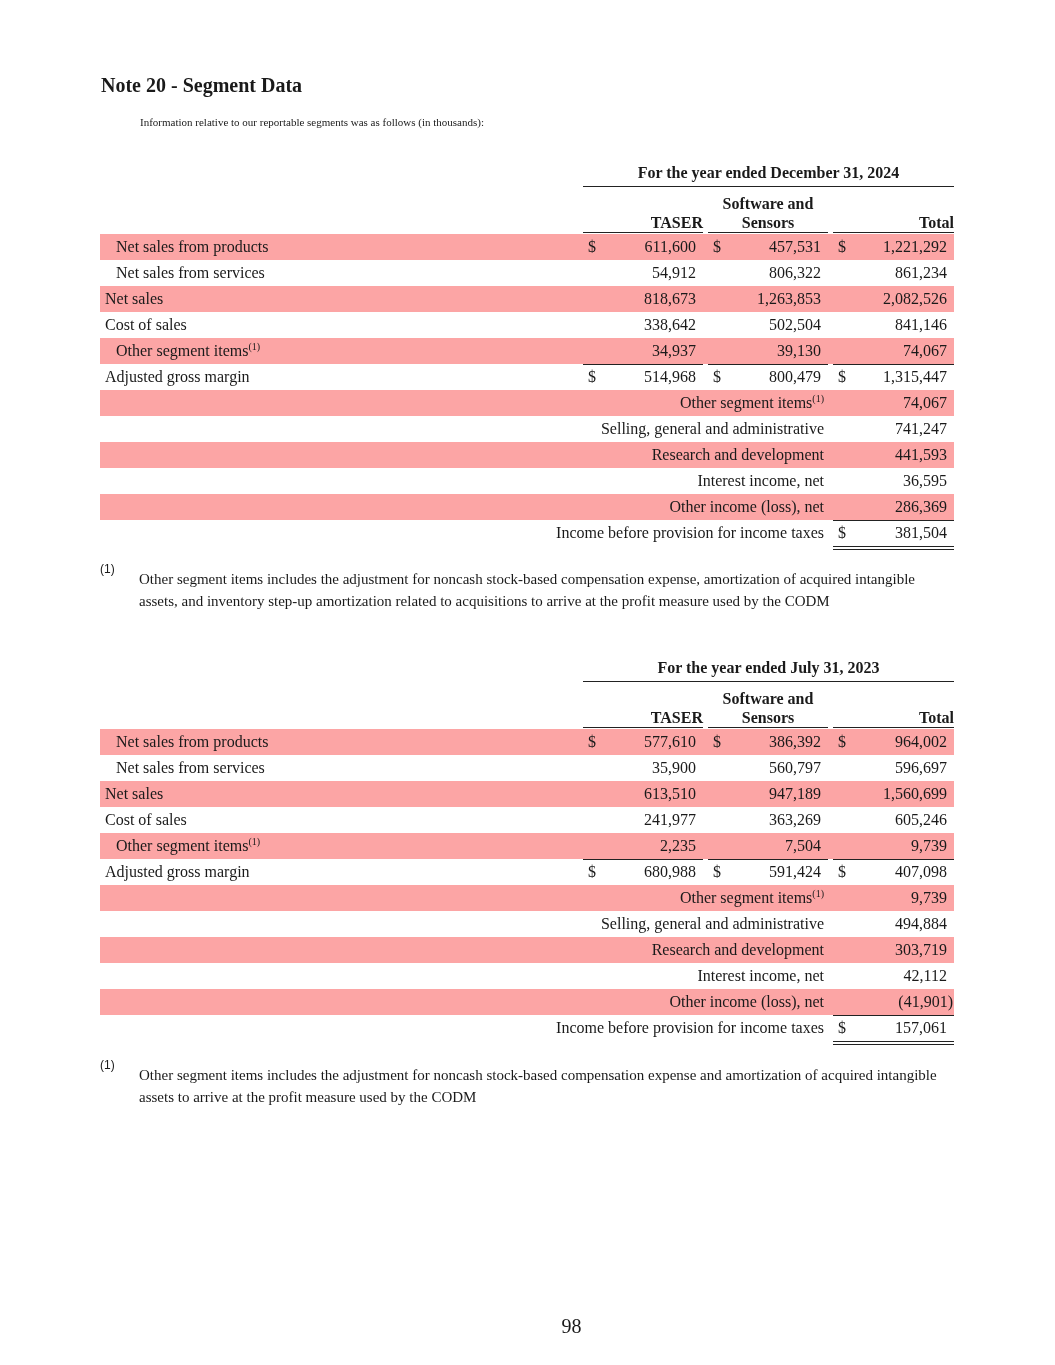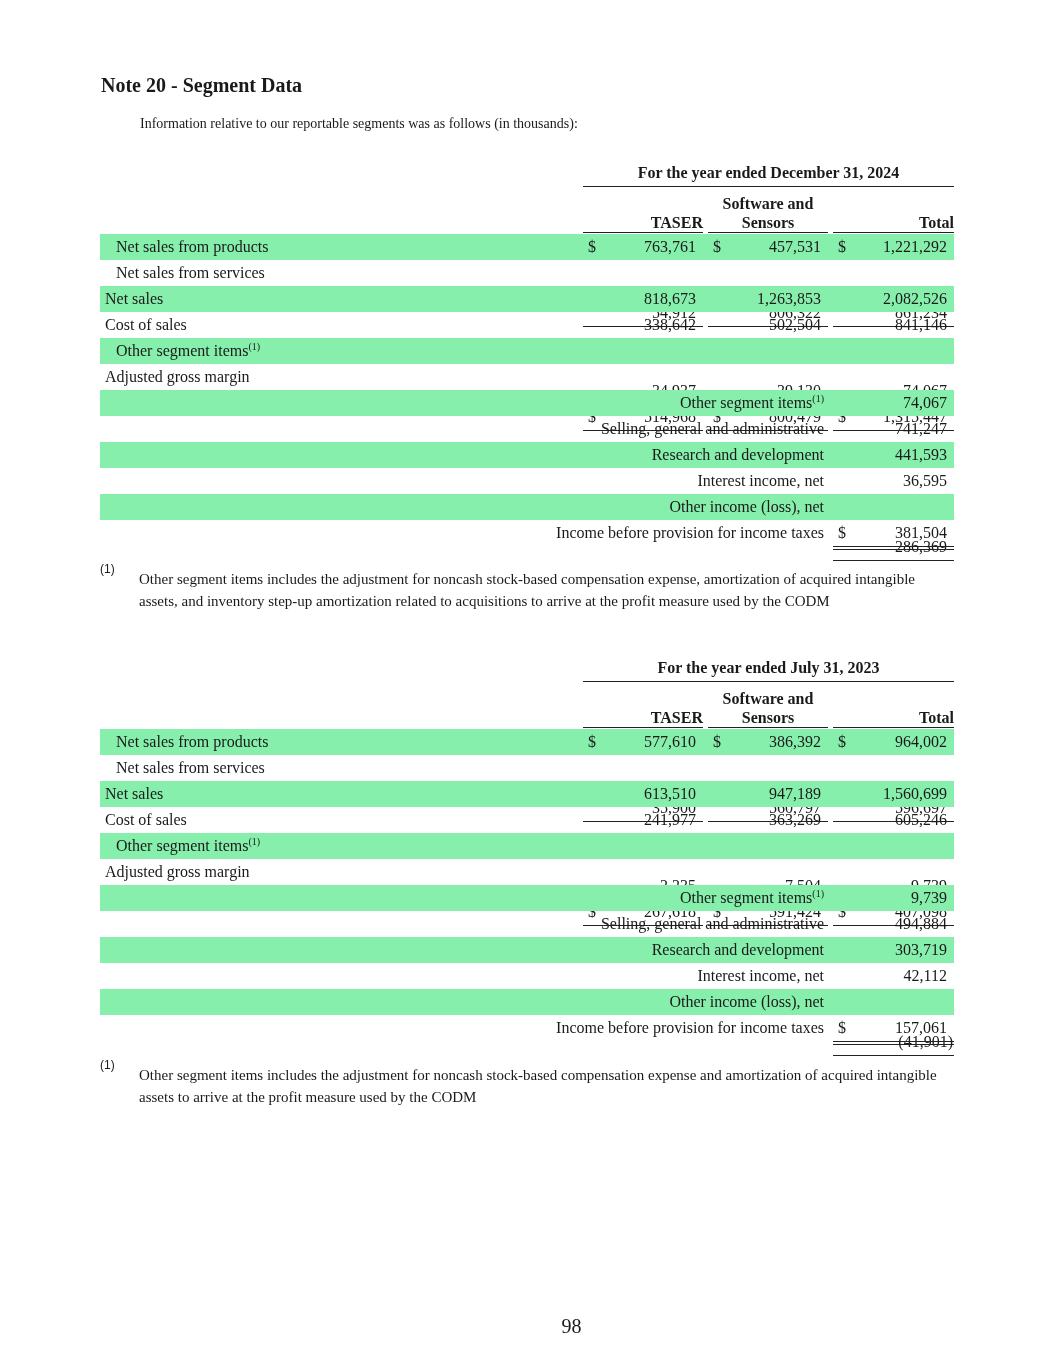--- a/index.html
+++ b/index.html
@@ -2,46 +2,46 @@
 <html><head>
 <meta charset="utf-8">
 <style>
   html, body { margin: 0; padding: 0; background: #ffffff; }
   body {
     width: 1055px; height: 1365px; position: relative; overflow: hidden;
     font-family: "Liberation Serif", "DejaVu Serif", serif;
     color: #1a1a1a; font-size: 16px;
   }
   .title { position: absolute; left: 101px; top: 74px; font-weight: bold; font-size: 20px; }
-  .intro { position: absolute; left: 140px; top: 116px; font-size: 14px; text-align: center; }
+  .intro { position: absolute; left: 140px; top: 116px; font-size: 11px; text-align: center; }
 
   .tbl { position: absolute; left: 100px; width: 854px; }
   .hdr-period {
     position: absolute; left: 483px; width: 371px; top: 0; height: 26px;
     text-align: center; font-weight: bold; line-height: 26px;
     border-bottom: 1.5px solid #222;
   }
   .hdr-col {
     position: absolute; top: 30px; height: 42px; font-weight: bold;
     text-align: center; line-height: 19px; display: flex; align-items: flex-end; justify-content: flex-end;
     border-bottom: 1.5px solid #222;
   }
   .rows { position: absolute; top: 74px; left: 0; width: 854px; }
   .row { position: relative; height: 26px; line-height: 26px; }
-  .row.band { background: #86efac; text-decoration: underline; }
+  .row.band { background: #fca5a5; text-decoration: underline; }
   .row .lbl { position: absolute; left: 5px; white-space: nowrap; }
   .row .lbl.indent { left: 16px; }
   .row .lbl.right { left: auto; right: 130px; text-align: right; }
   .cell { position: absolute; top: 0; height: 26px; }
   .cell .cur { position: absolute; left: 5px; }
   .cell .val { position: absolute; right: 7px; }
   .c1 { left: 483px; width: 120px; }
   .c2 { left: 608px; width: 120px; }
   .c3 { left: 733px; width: 121px; }
-  .bb { border-bottom: 1.5px solid #222; margin-top: 40px; }
+  .bb { border-bottom: 1.5px solid #222; }
   .bdbl { border-bottom: 4px double #222; }
   sup { font-size: 10px; vertical-align: top; position: relative; top: -4px; }
 
   .fn { position: absolute; left: 100px; width: 860px; }
   .fn .mark { position: absolute; left: 0; top: -6px; font-family: "Liberation Sans", "DejaVu Sans", sans-serif; font-size: 12px; }
   .fn .text { position: absolute; left: 39px; width: 800px; line-height: 22px; font-size: 15px; }
 
   .page-num { position: absolute; left: 0; width: 1055px; top: 1315px; text-align: center; font-size: 20px; margin-left: 44px; }
 </style>
 </head>
@@ -62,21 +62,21 @@
   <div class="hdr-col" style="left:733px;width:121px;">
       <span>Total</span>
     </div>
 
   <div class="rows">
 
     <div class="row band">
       <span class="lbl indent">Net sales from products</span>
       <div class="cell c1">
           <span class="cur">$</span>
-          <span class="val">763,761</span>
+          <span class="val">611,600</span>
         </div>
       <div class="cell c2">
           <span class="cur">$</span>
           <span class="val">457,531</span>
         </div>
       <div class="cell c3">
           <span class="cur">$</span>
           <span class="val">1,221,292</span>
         </div>
     </div>
@@ -268,21 +268,21 @@
           <span class="val">7,504</span>
         </div>
       <div class="cell c3 bb">
           <span class="val">9,739</span>
         </div>
     </div>
     <div class="row">
       <span class="lbl">Adjusted gross margin</span>
       <div class="cell c1 bb">
           <span class="cur">$</span>
-          <span class="val">267,618</span>
+          <span class="val">680,988</span>
         </div>
       <div class="cell c2 bb">
           <span class="cur">$</span>
           <span class="val">591,424</span>
         </div>
       <div class="cell c3 bb">
           <span class="cur">$</span>
           <span class="val">407,098</span>
         </div>
     </div>

